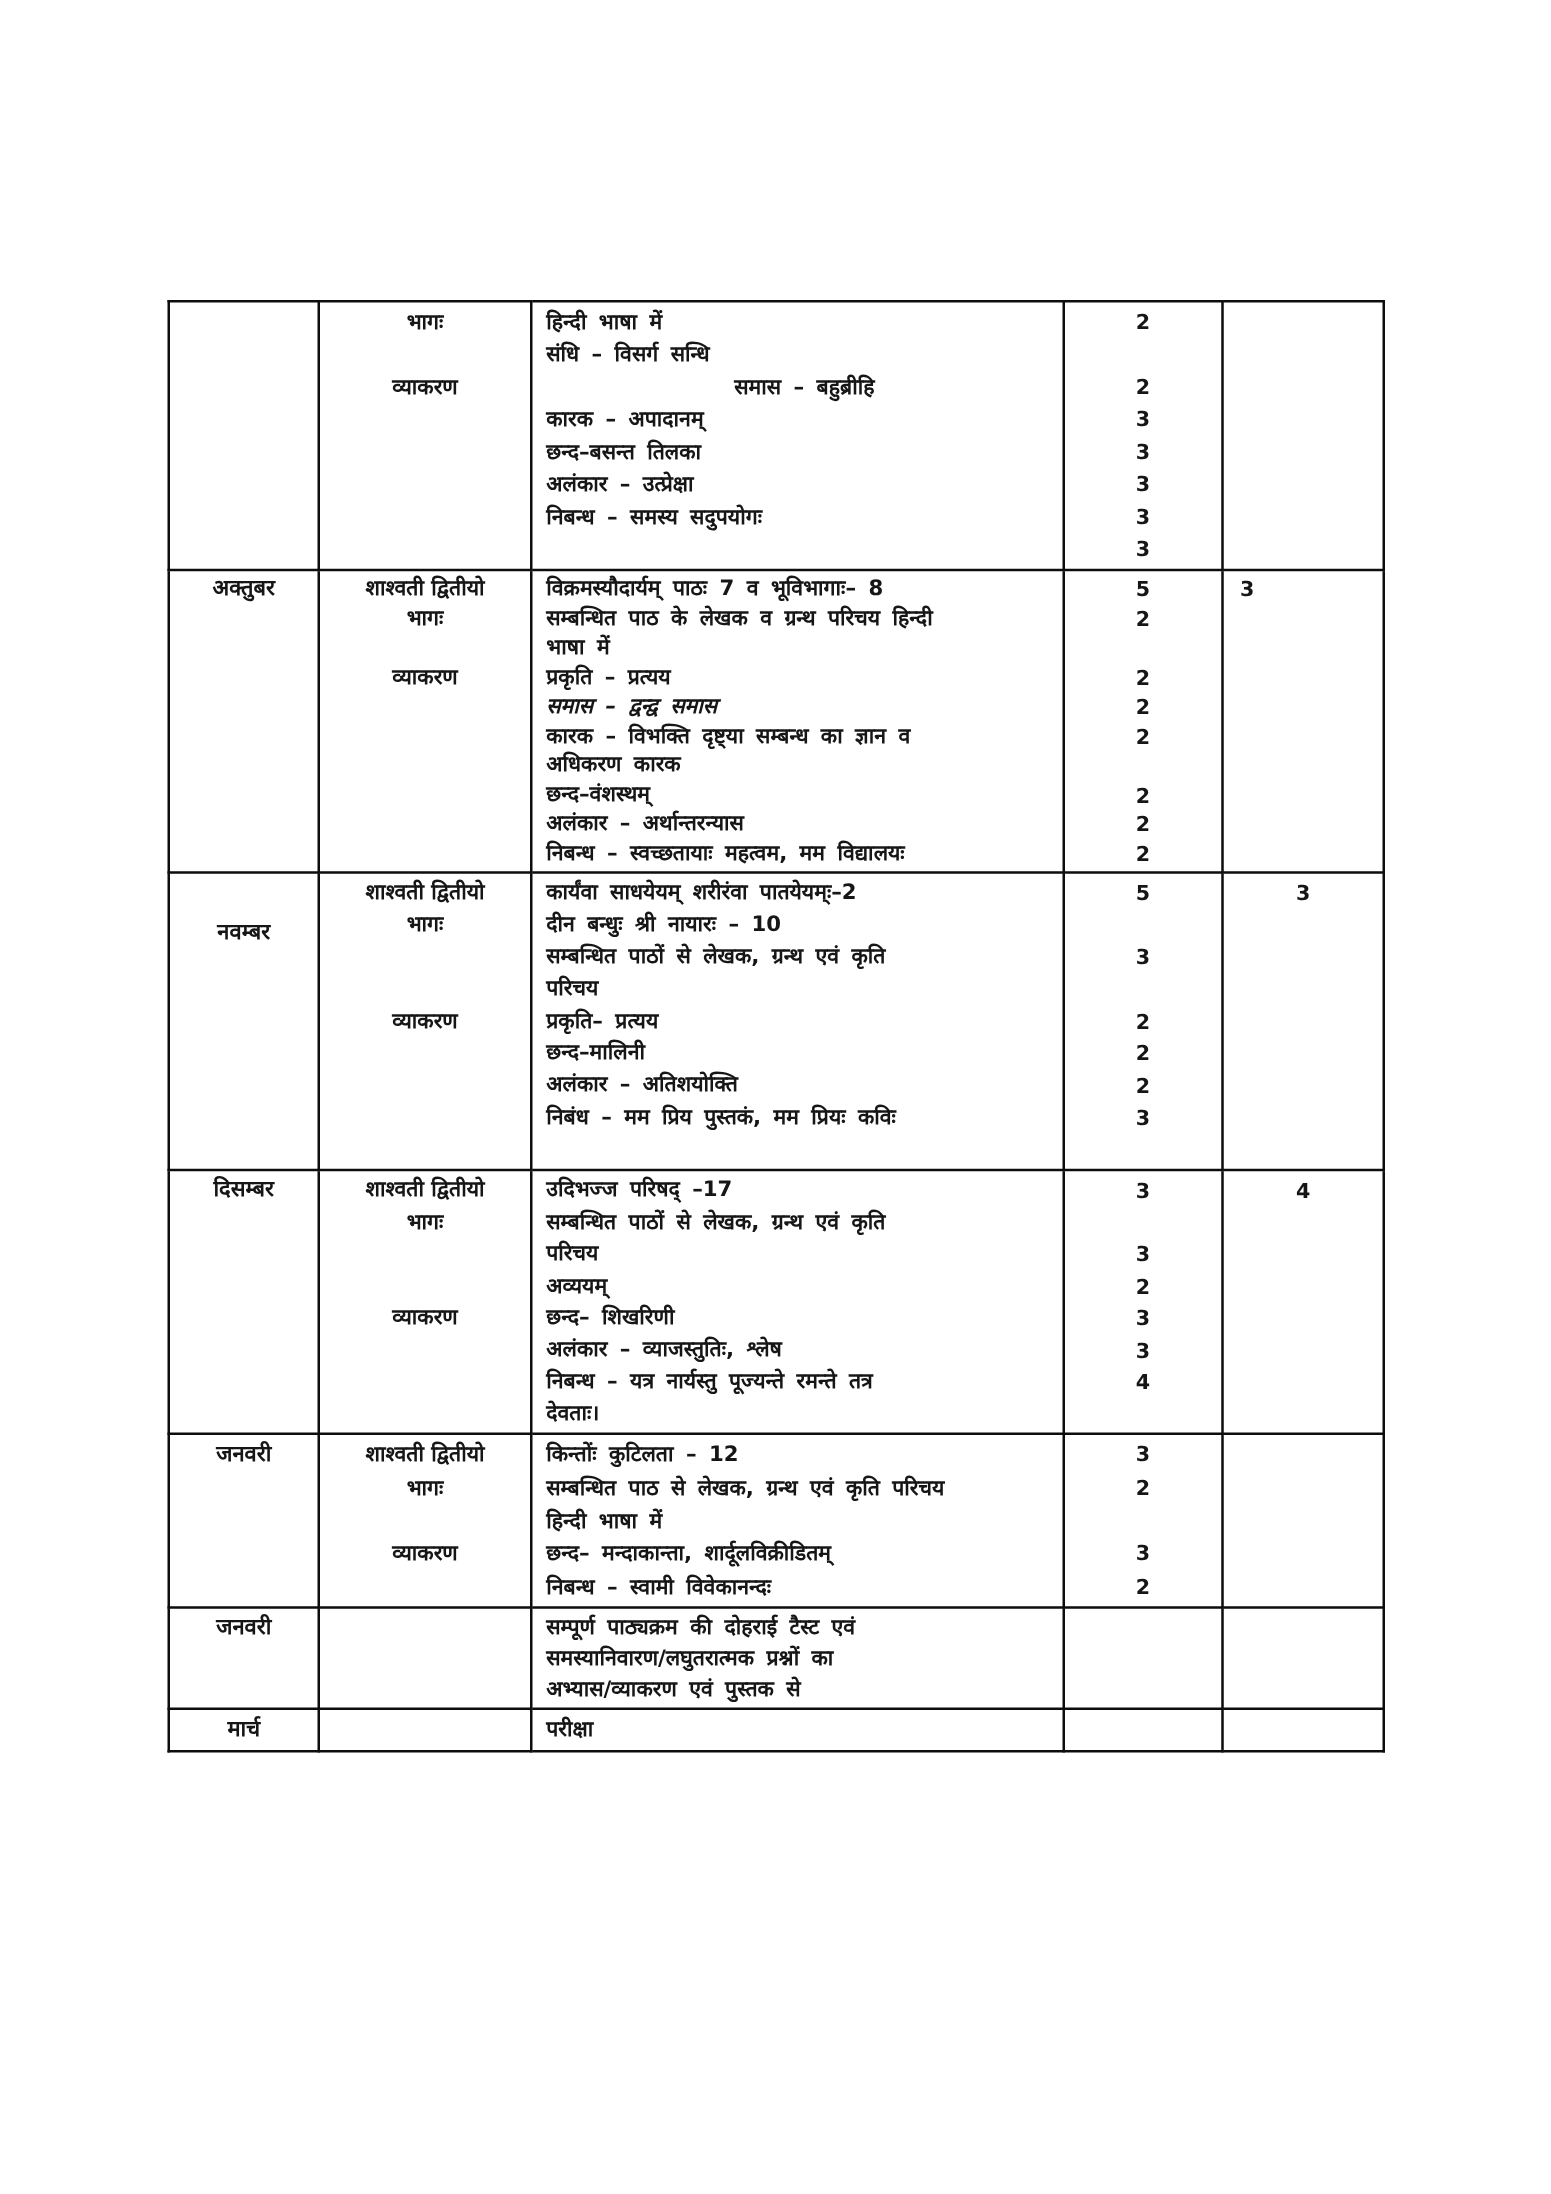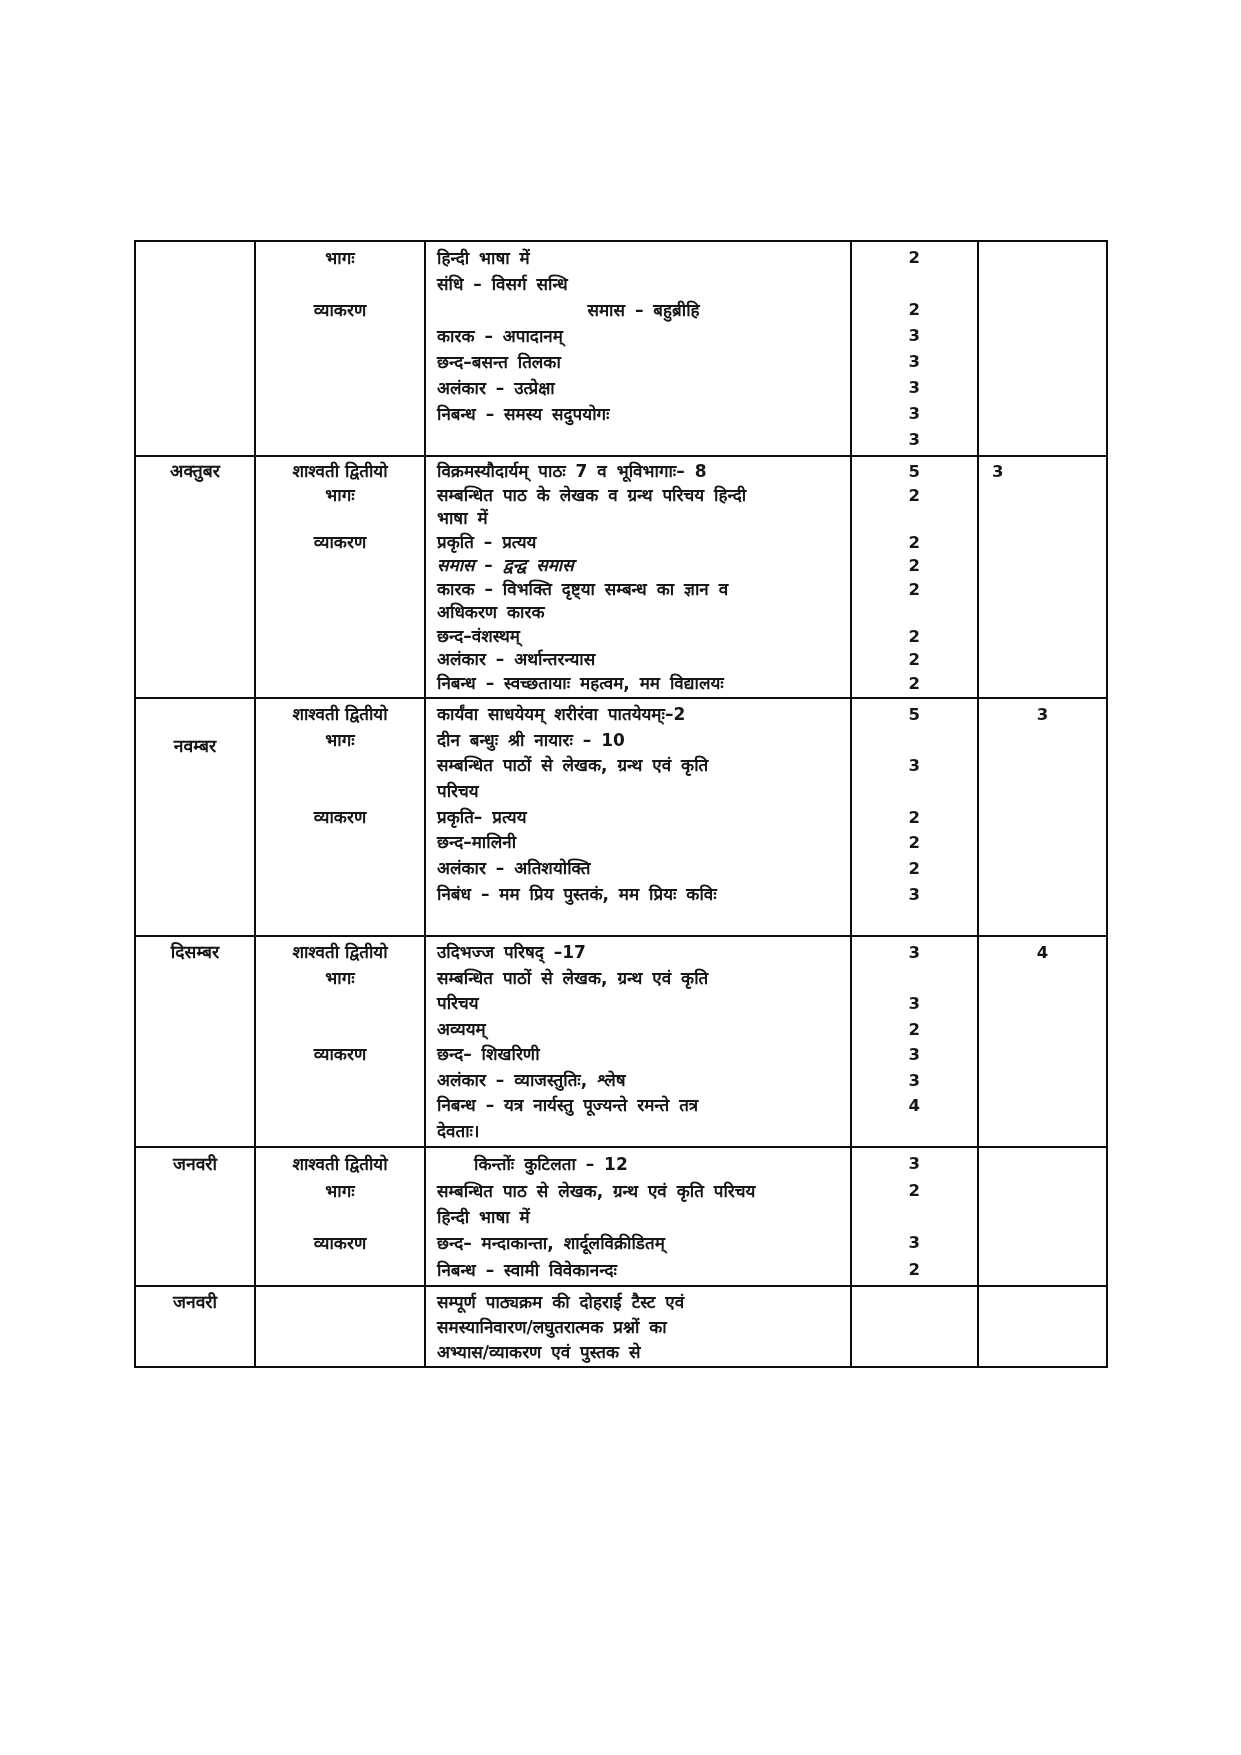--- a/index.html
+++ b/index.html
@@ -221,21 +221,21 @@
             <div class="ln" style="line-height: 26.4px; height: 26.4px;">जनवरी</div>
           </td>
           <td class="book-cell">
             <div class="ln" style="line-height: 26.4px; height: 26.4px;">शाश्वती द्वितीयो</div>
             <div class="ln" style="line-height: 26.4px; height: 26.4px;">भागः</div>
             <div class="ln" style="line-height: 26.4px; height: 26.4px;">&nbsp;</div>
             <div class="ln" style="line-height: 26.4px; height: 26.4px;">व्याकरण</div>
             <div class="ln" style="line-height: 26.4px; height: 26.4px;">&nbsp;</div>
           </td>
           <td class="content-cell">
-            <div class="ln" style="line-height: 26.4px; height: 26.4px; margin-left: 37px;">किन्तोंः कुटिलता – 12</div>
+            <div class="ln" style="line-height: 26.4px; height: 26.4px;">किन्तोंः कुटिलता – 12</div>
             <div class="ln" style="line-height: 26.4px; height: 26.4px;">सम्बन्धित पाठ से लेखक, ग्रन्थ एवं कृति परिचय</div>
             <div class="ln" style="line-height: 26.4px; height: 26.4px;">हिन्दी भाषा में</div>
             <div class="ln" style="line-height: 26.4px; height: 26.4px;">छन्द– मन्दाकान्ता, शार्दूलविक्रीडितम्</div>
             <div class="ln" style="line-height: 26.4px; height: 26.4px;">निबन्ध – स्वामी विवेकानन्दः</div>
           </td>
           <td class="marks-cell">
             <div class="ln" style="line-height: 26.4px; height: 26.4px;">3</div>
             <div class="ln" style="line-height: 26.4px; height: 26.4px;">2</div>
             <div class="ln" style="line-height: 26.4px; height: 26.4px;">&nbsp;</div>
             <div class="ln" style="line-height: 26.4px; height: 26.4px;">3</div>
@@ -261,15 +261,32 @@
           </td>
           <td class="marks-cell">
             <div class="ln" style="line-height: 24.7px; height: 24.7px;">&nbsp;</div>
             <div class="ln" style="line-height: 24.7px; height: 24.7px;">&nbsp;</div>
             <div class="ln" style="line-height: 24.7px; height: 24.7px;">&nbsp;</div>
           </td>
           <td class="tests-cell">
             <div class="ln align-center" style="line-height: 24.7px; height: 24.7px;">&nbsp;</div>
           </td>
         </tr>
+        <tr>
+          <td class="month-cell">
+            <div class="ln" style="line-height: 27px; height: 27px;">मार्च</div>
+          </td>
+          <td class="book-cell">
+            <div class="ln" style="line-height: 27px; height: 27px;">&nbsp;</div>
+          </td>
+          <td class="content-cell">
+            <div class="ln" style="line-height: 27px; height: 27px;">परीक्षा</div>
+          </td>
+          <td class="marks-cell">
+            <div class="ln" style="line-height: 27px; height: 27px;">&nbsp;</div>
+          </td>
+          <td class="tests-cell">
+            <div class="ln align-center" style="line-height: 27px; height: 27px;">&nbsp;</div>
+          </td>
+        </tr>
       </tbody>
   </table>
 </div>
 
 </body></html>

